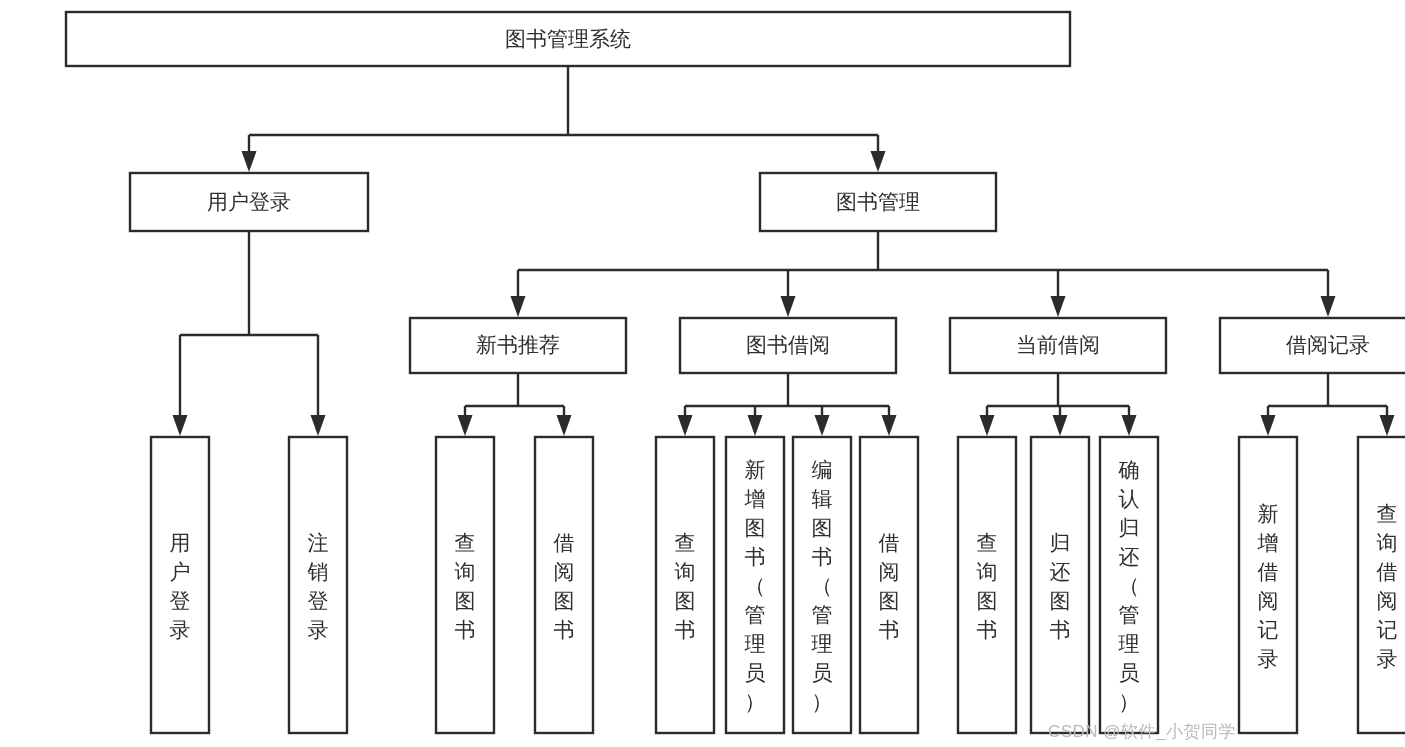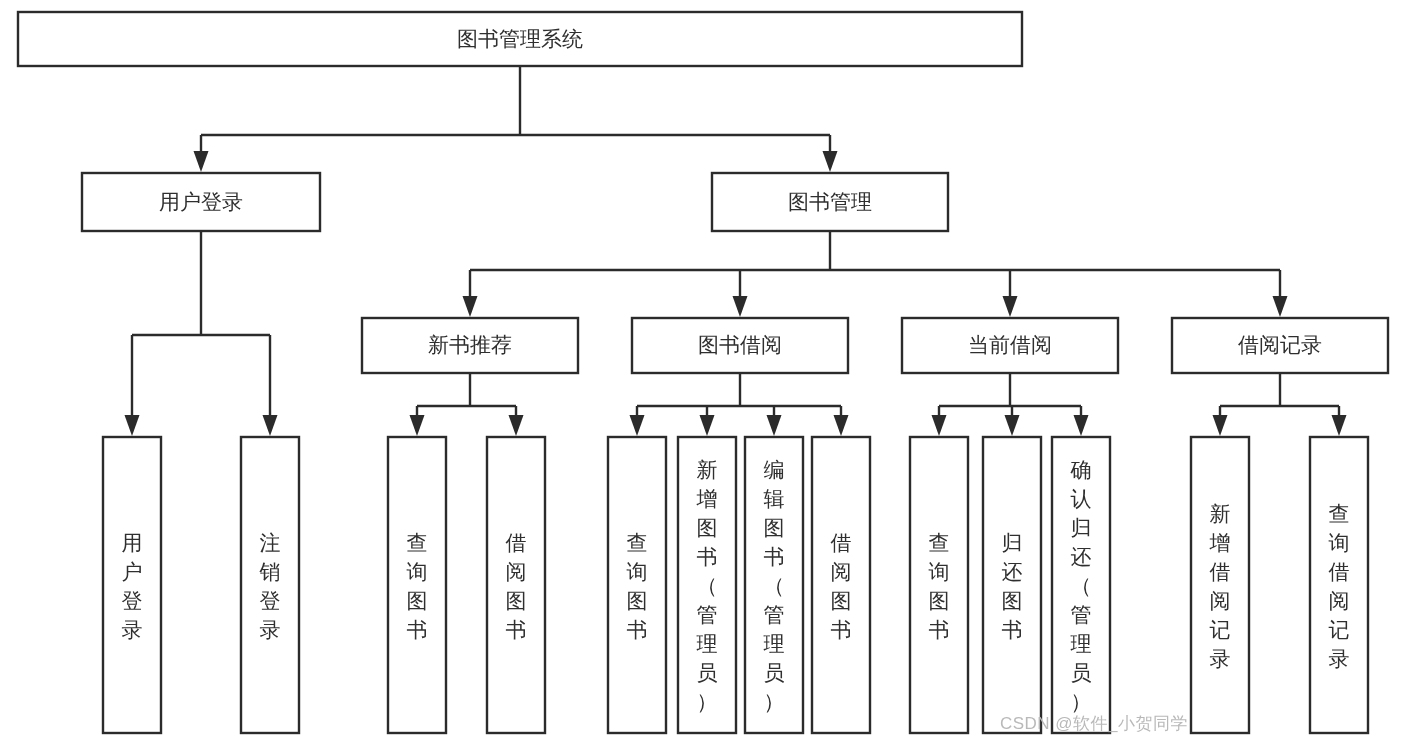--- a/index.html
+++ b/index.html
@@ -10,20 +10,21 @@
   body {
     width: 1405px;
     height: 747px;
     font-family: "Liberation Sans", "DejaVu Sans", sans-serif;
     overflow: hidden;
   }
   #diagram-root {
     position: relative;
     width: 1200px;
     height: 747px;
+    margin-left: 48px;
   }
   svg#flow-svg {
     position: absolute;
     top: 0;
     left: 0;
     width: 1405px;
     height: 747px;
   }
   .node-box {
     fill: #ffffff;
@@ -49,21 +50,21 @@
   }
   .leaf-label {
     fill: #2f2f2f;
     font-family: "Liberation Sans", "DejaVu Sans", sans-serif;
     font-size: 21px;
     text-anchor: middle;
   }
   .watermark-text {
     position: absolute;
     right: 12px;
-    bottom: 12px;
+    bottom: 4px;
     font-family: "Liberation Sans", "DejaVu Sans", sans-serif;
     font-size: 17px;
     color: #b9b9b9;
     white-space: nowrap;
     letter-spacing: 0.5px;
     pointer-events: none;
   }
 </style>
 </head>
 <body>

